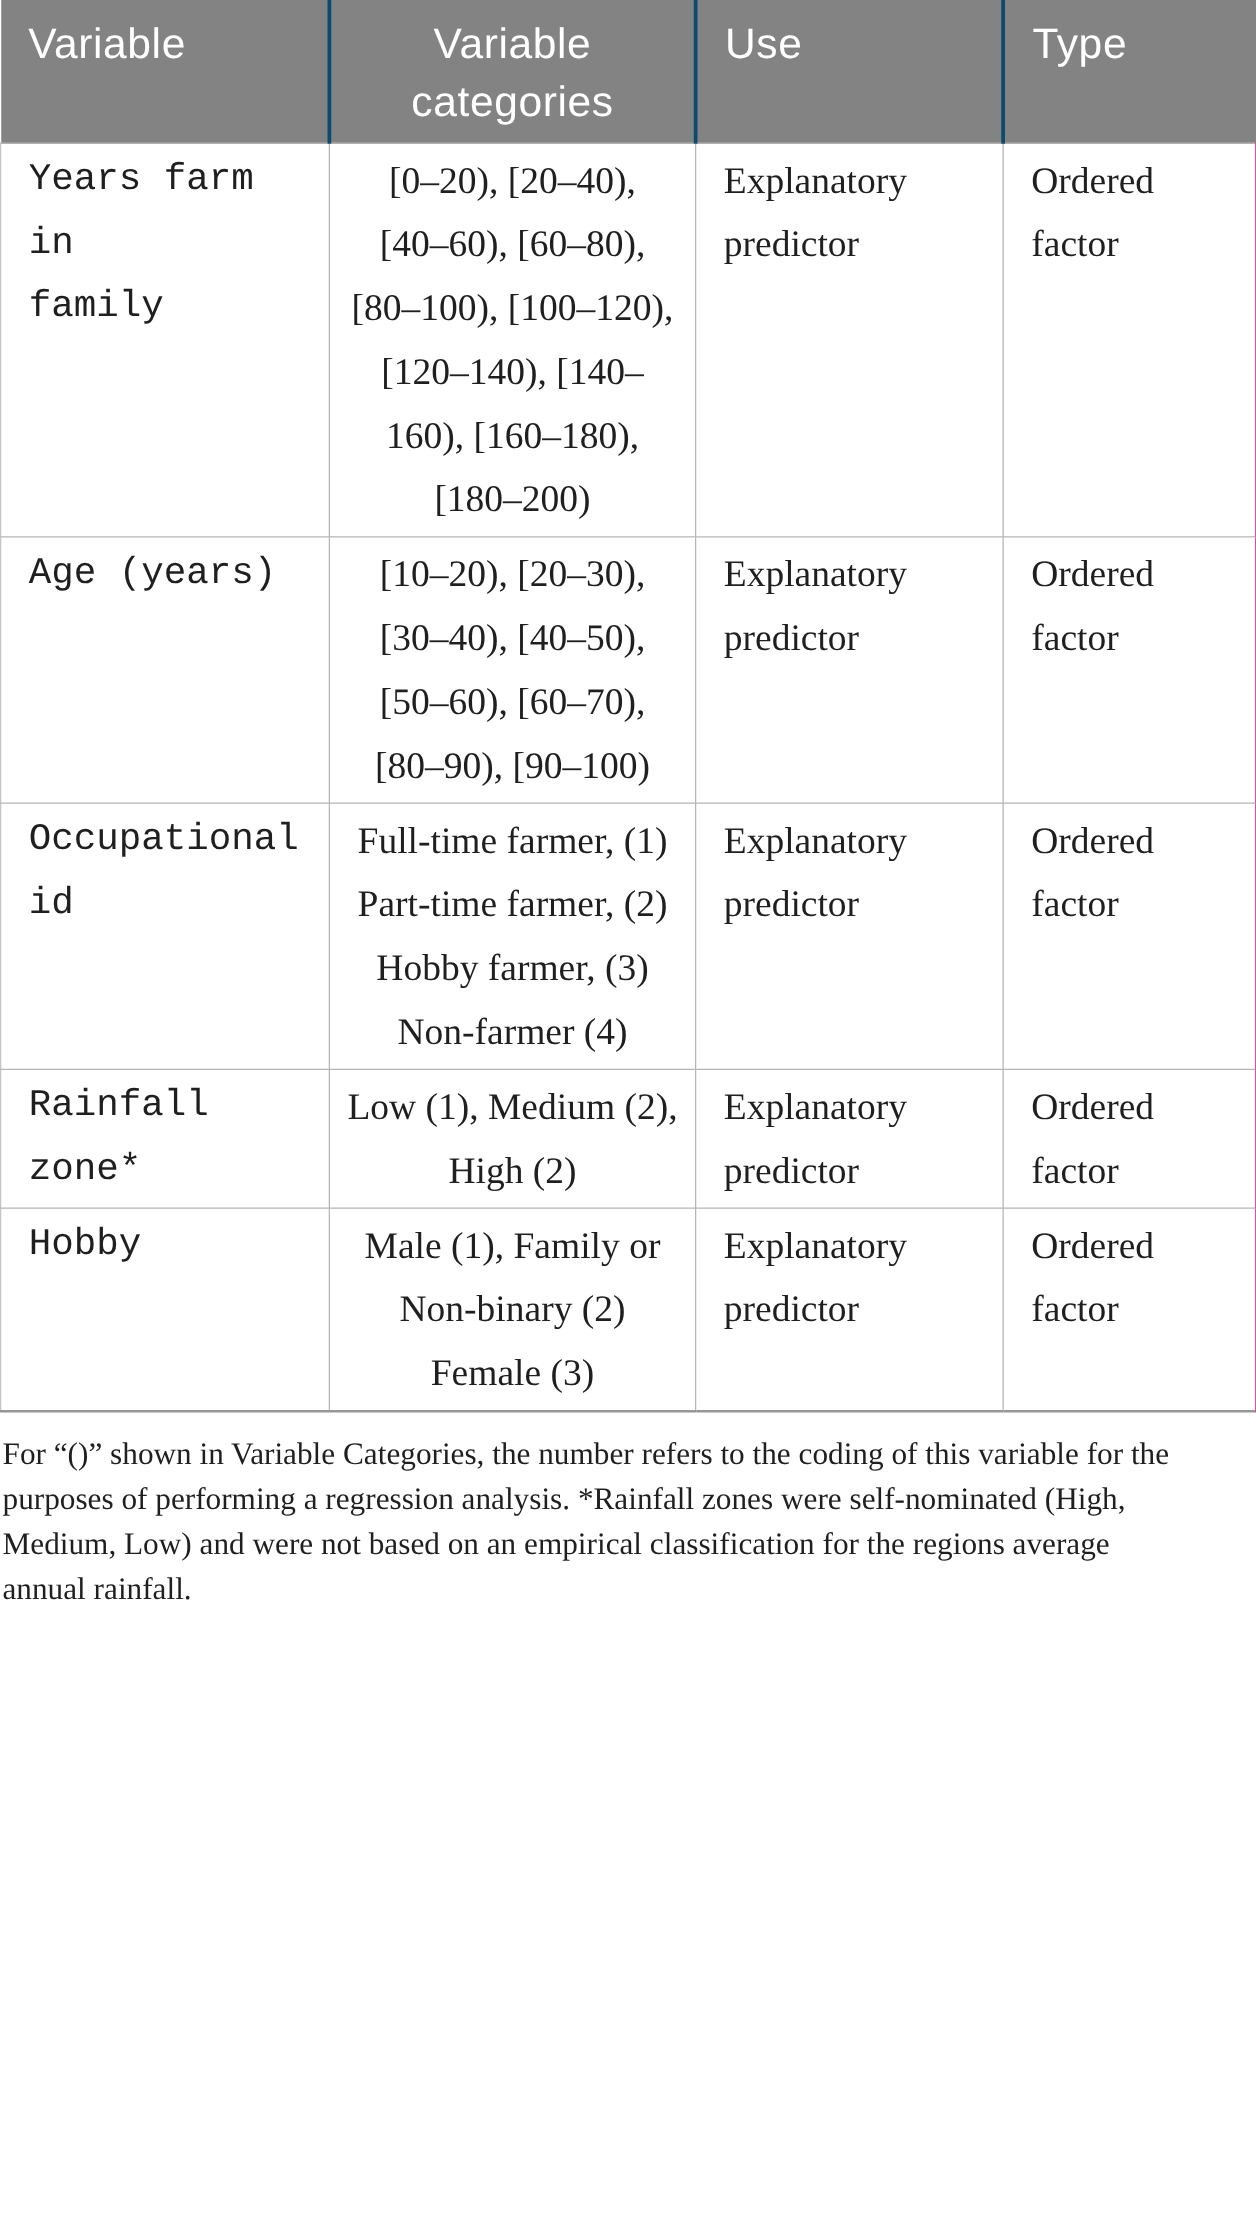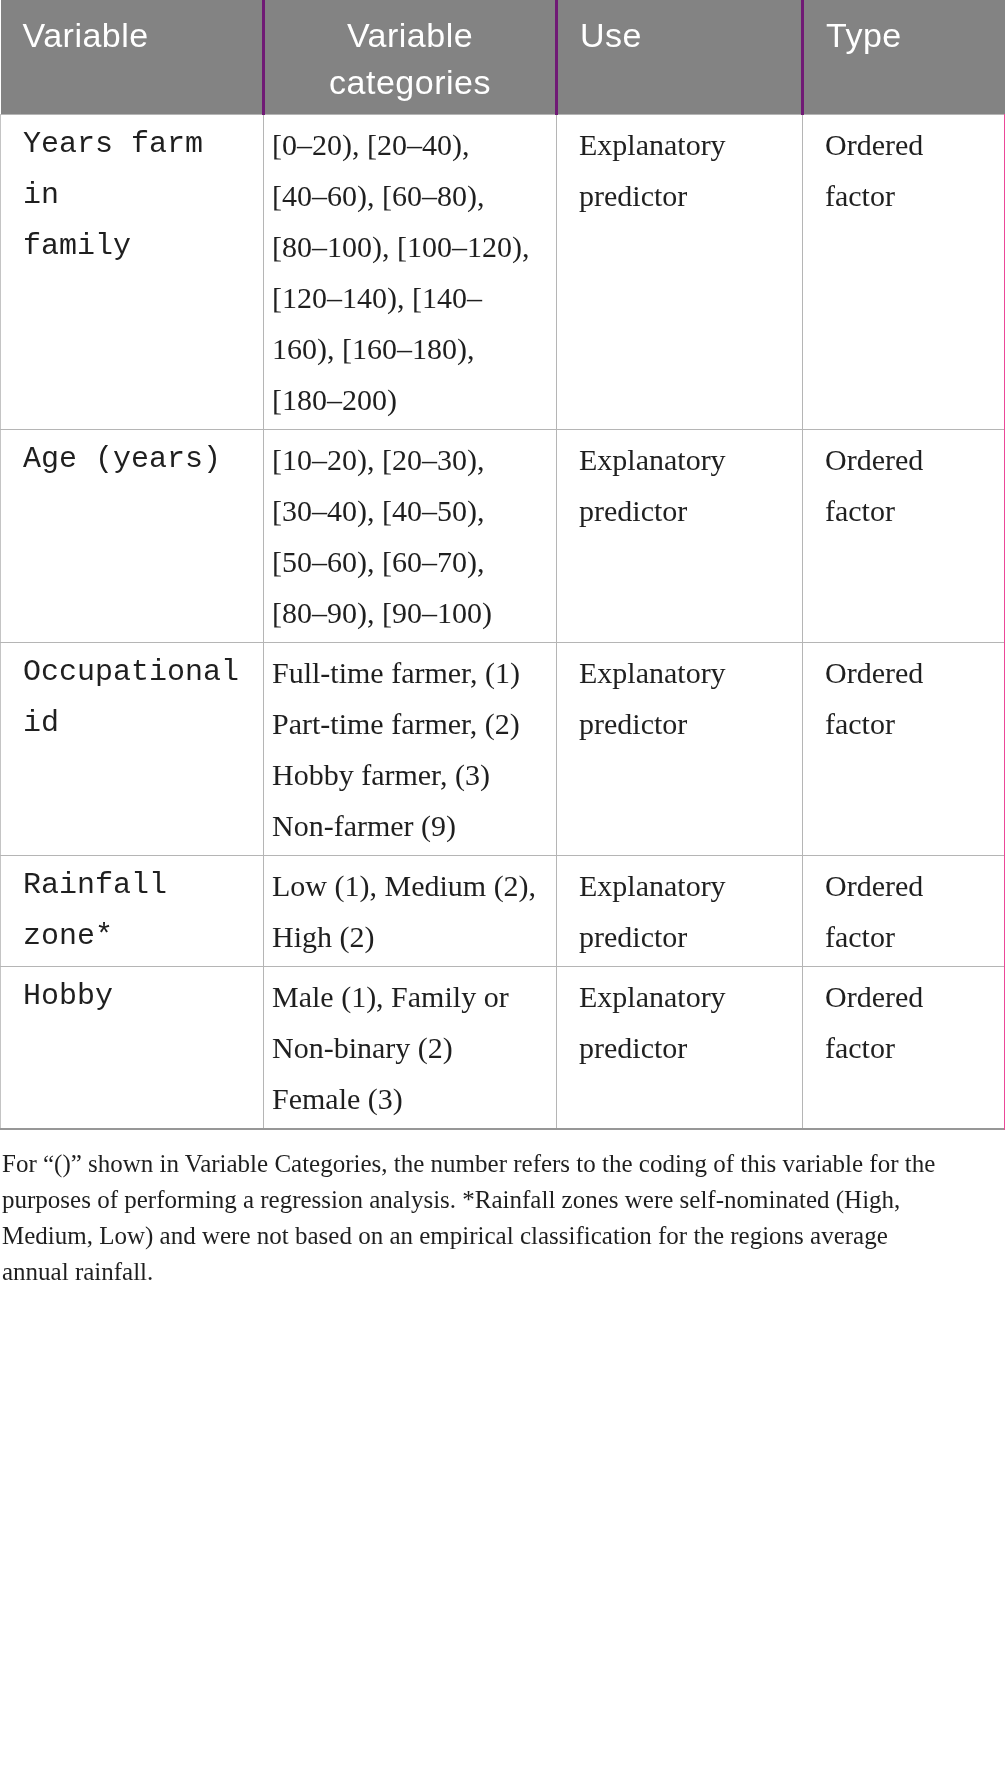--- a/index.html
+++ b/index.html
@@ -29,39 +29,39 @@
     font-size: 34px;
     line-height: 47px;
     letter-spacing: 0.5px;
     text-align: left;
     vertical-align: top;
     height: 113px;
     box-sizing: border-box;
     padding: 12px 14px 8px 22px;
   }
   table.vars thead th + th {
-    border-left: 3px solid #701a75;
+    border-left: 3px solid #0c4a6e;
   }
   table.vars thead th.center {
     text-align: center;
     padding-left: 10px;
     padding-right: 10px;
   }
   
   table.vars tbody td {
     font-size: 30px;
     line-height: 51px;
     vertical-align: top;
     box-sizing: border-box;
     padding: 4px 14px 4px 22px;
     border: 1px solid #b5b5b5;
     white-space: pre-line;
   }
   table.vars tbody td.center {
-    text-align: left;
+    text-align: center;
     padding-left: 8px;
     padding-right: 8px;
   }
   table.vars tbody tr td:first-child { border-left: 1px solid #c4c4c4; font-family: Liberation Mono, monospace; }
   table.vars tbody tr td:last-child  { border-right: 3px solid #ec4899; }
   table.vars tbody tr:last-child td  { border-bottom: 2px solid #979797; }
   
   .footnote {
     margin: 16px 0 0 2px;
     width: 1001px;
@@ -113,21 +113,21 @@
       <td>Explanatory
 predictor</td>
       <td>Ordered
 factor</td>
     </tr>
     <tr>
       <td>Occupational id</td>
       <td class="center">Full-time farmer, (1)
 Part-time farmer, (2)
 Hobby farmer, (3)
-Non-farmer (9)</td>
+Non-farmer (4)</td>
       <td>Explanatory
 predictor</td>
       <td>Ordered
 factor</td>
     </tr>
     <tr>
       <td>Rainfall zone*</td>
       <td class="center">Low (1), Medium (2),
 High (2)</td>
       <td>Explanatory

